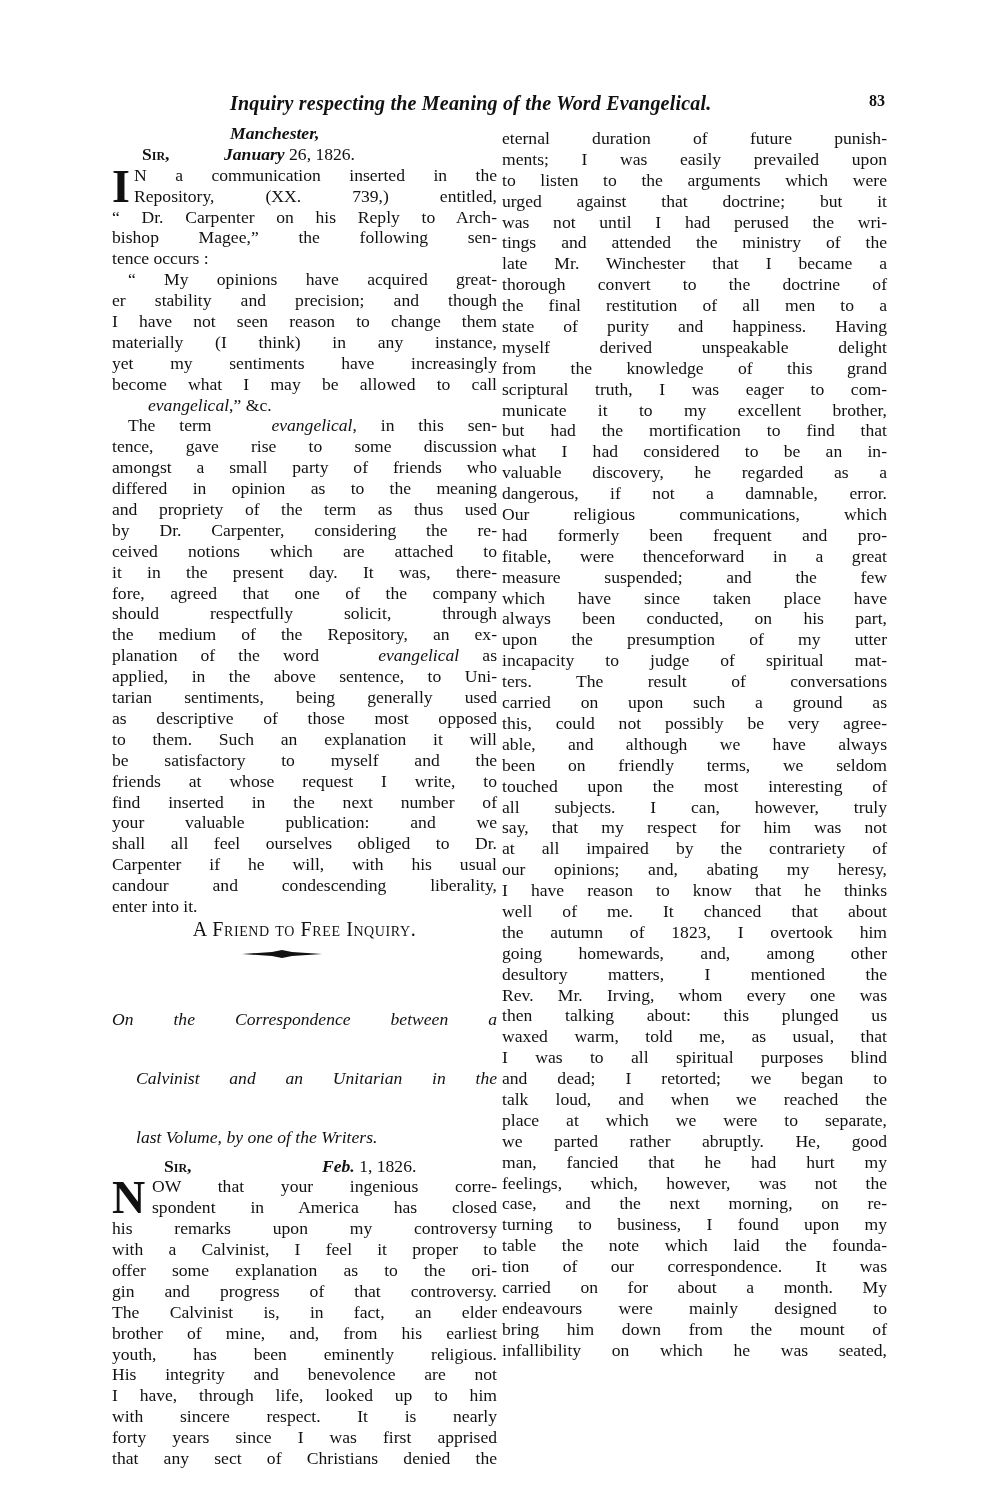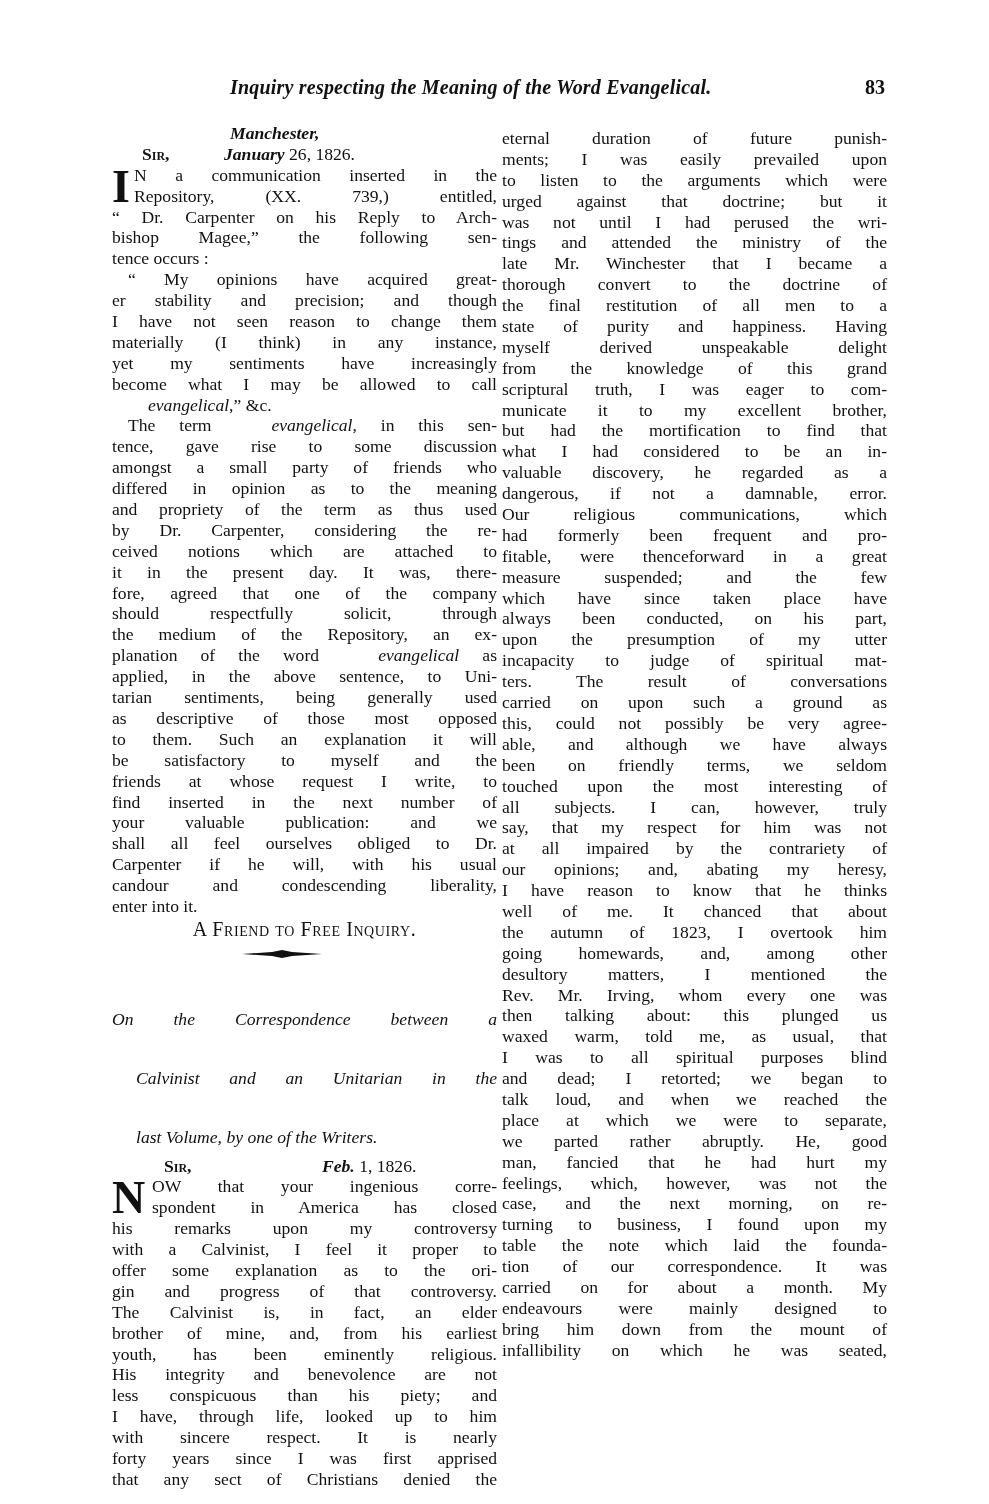--- a/index.html
+++ b/index.html
@@ -3,29 +3,29 @@
   <meta charset="utf-8">
   <style>
     html, body { margin: 0; padding: 0; background: #ffffff; }
     body {
       width: 989px; height: 1504px; position: relative; overflow: hidden;
       font-family: "Liberation Serif", "DejaVu Serif", serif;
       color: #111111;
     }
     .page { position: absolute; left: 0; top: 0; width: 989px; height: 1504px; }
     .running-head {
-      position: absolute; top: 76px; left: 230px; width: 655px; height: 30px; text-decoration: underline;
+      position: absolute; top: 92px; left: 230px; width: 655px; height: 30px; text-decoration: underline;
     }
     .rh-title {
       position: absolute; left: 0; top: 0;
       font-style: italic; font-weight: bold; font-size: 20px; letter-spacing: 0.2px;
     }
     .rh-page {
       position: absolute; right: 0; top: 0;
-      font-weight: bold; font-size: 20px;
+      font-weight: bold; font-size: 16px;
     }
     .col {
       position: absolute; top: 123px; width: 385px;
       font-size: 17.6px; line-height: 20.9px;
     }
     .col-left { left: 112px; }
     .col-right { left: 502px; }
     .line {
       display: block; height: 20.9px; white-space: nowrap;
       text-align: justify; text-align-last: justify;
@@ -135,21 +135,20 @@
       <span class="line dc-indent">OW that your ingenious corre-</span>
       <span class="line dc-indent">spondent in America has closed</span>
       <span class="line">his remarks upon my controversy</span>
       <span class="line">with a Calvinist, I feel it proper to</span>
       <span class="line">offer some explanation as to the ori-</span>
       <span class="line">gin and progress of that controversy.</span>
       <span class="line">The Calvinist is, in fact, an elder</span>
       <span class="line">brother of mine, and, from his earliest</span>
       <span class="line">youth, has been eminently religious.</span>
       <span class="line">His integrity and benevolence are not</span>
-      <span class="line">less conspicuous than his piety; and</span>
       <span class="line">I have, through life, looked up to him</span>
       <span class="line">with sincere respect. It is nearly</span>
       <span class="line">forty years since I was first apprised</span>
       <span class="line">that any sect of Christians denied the</span>
     </div>
   </div>
 
   <div class="col col-right" style="top:128px">
     <span class="line">eternal duration of future punish-</span>
     <span class="line">ments; I was easily prevailed upon</span>

